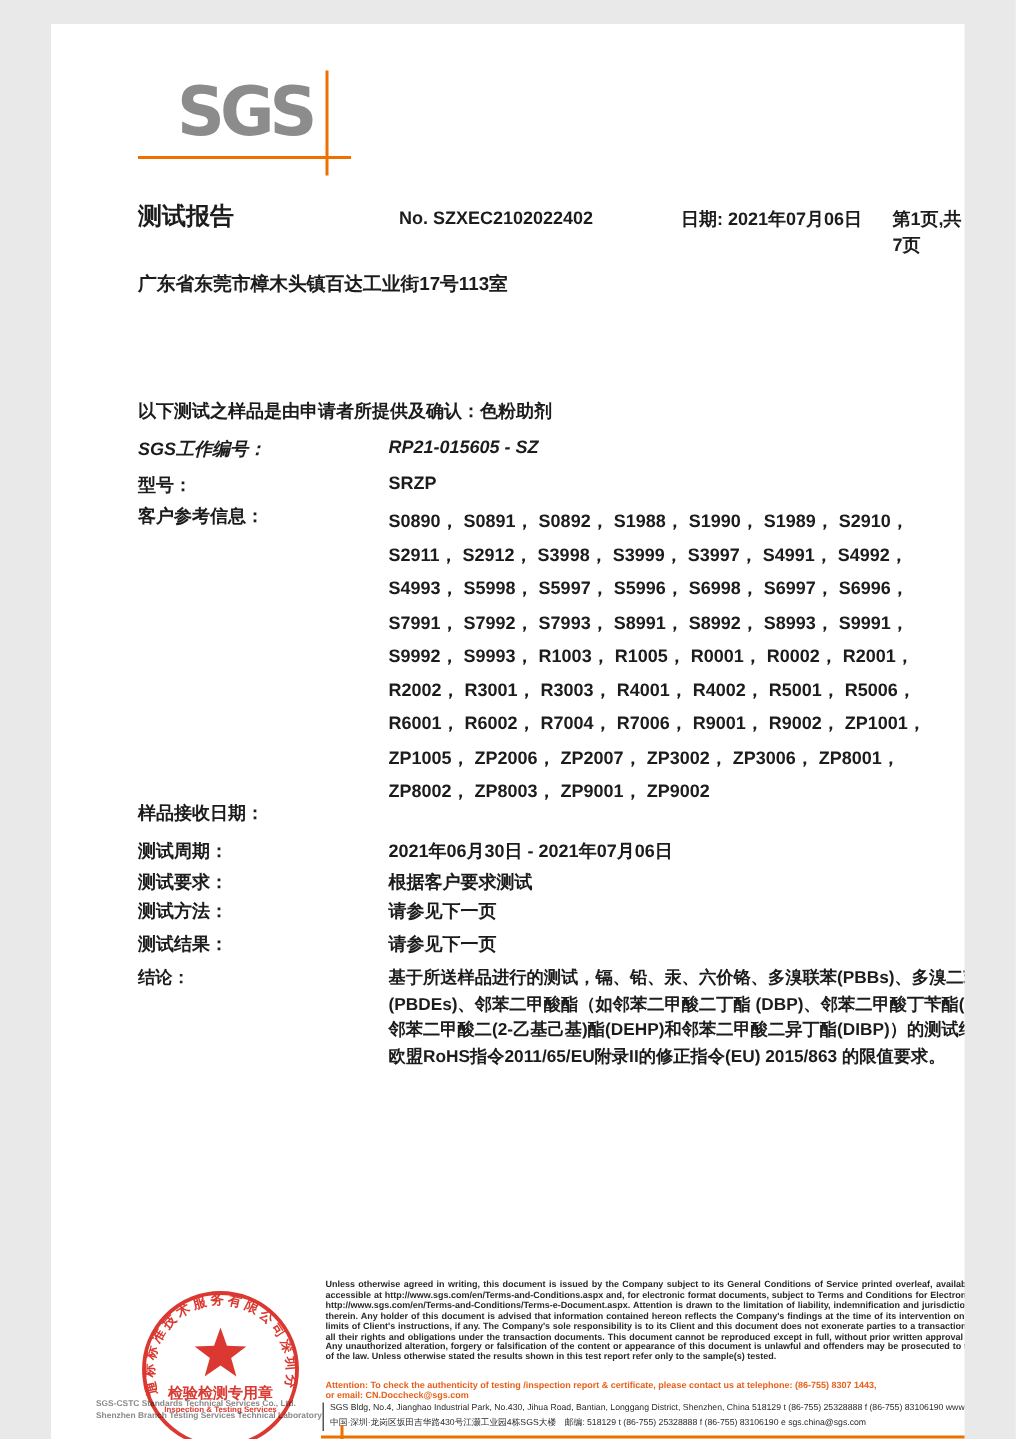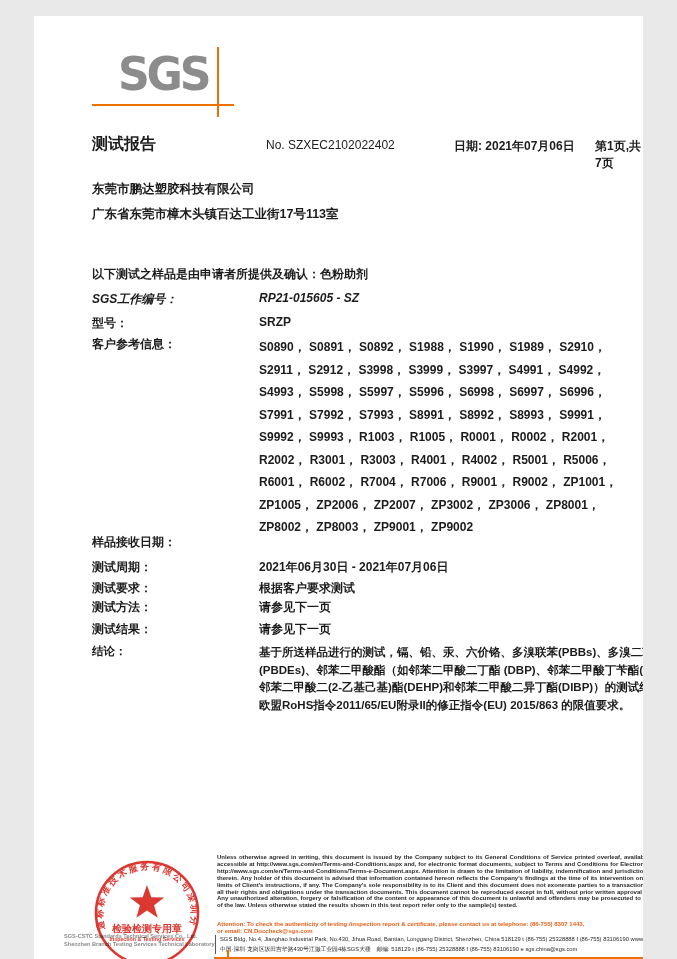--- a/index.html
+++ b/index.html
@@ -17,21 +17,21 @@
     position:absolute;left:84px;top:36px;
     font-family:"DejaVu Sans",sans-serif;
     font-weight:bold;font-size:54px;line-height:1;
     color:#8c8c8c;letter-spacing:-4px;
     transform:scale(0.82,0.84);transform-origin:left top;
   }
   .logo-hline{position:absolute;left:58px;top:88px;width:142px;height:2px;background:#ed7100;}
   .logo-vline{position:absolute;left:183px;top:31px;width:2px;height:70px;background:#ed7100;}
   
   .h-title{position:absolute;left:58px;top:118px;font-size:16px;font-weight:bold;text-align:center;}
-  .h-no{position:absolute;left:232px;top:122px;font-size:12px;font-weight:normal;}
+  .h-no{position:absolute;left:232px;top:122px;font-size:12px;font-weight:bold;}
   .h-date{position:absolute;left:420px;top:122px;font-size:12px;font-weight:bold;}
   .h-pages{position:absolute;left:561px;top:122px;font-size:12px;font-weight:bold;}
   
   .applicant{position:absolute;left:58px;top:161px;font-size:12.5px;font-weight:bold;line-height:25px;}
   
   .statement{position:absolute;left:58px;top:250px;font-size:12px;font-weight:bold;}
   .kv{position:absolute;left:58px;width:599px;display:flex;font-size:12px;font-weight:bold;}
   .kv .label{width:167px;flex:none;}
   .kv .val{flex:1;}
   .r-job{top:275px;font-style:italic;}
@@ -82,21 +82,20 @@
   <div class="logo-text">SGS</div>
   <div class="logo-hline"></div>
   <div class="logo-vline"></div>
 
   <div class="h-title">测试报告</div>
   <div class="h-no">No. SZXEC2102022402</div>
   <div class="h-date">日期: 2021年07月06日</div>
   <div class="h-pages">第1页,共7页</div>
 
   <div class="applicant">
-    <div>东莞市鹏达塑胶科技有限公司</div>
     <div>广东省东莞市樟木头镇百达工业街17号113室</div>
   </div>
 
   <div class="statement">以下测试之样品是由申请者所提供及确认：色粉助剂</div>
 
   <div class="kv r-job">
     <span class="label">SGS工作编号：</span>
     <span class="val">RP21-015605 - SZ</span>
   </div>
 

